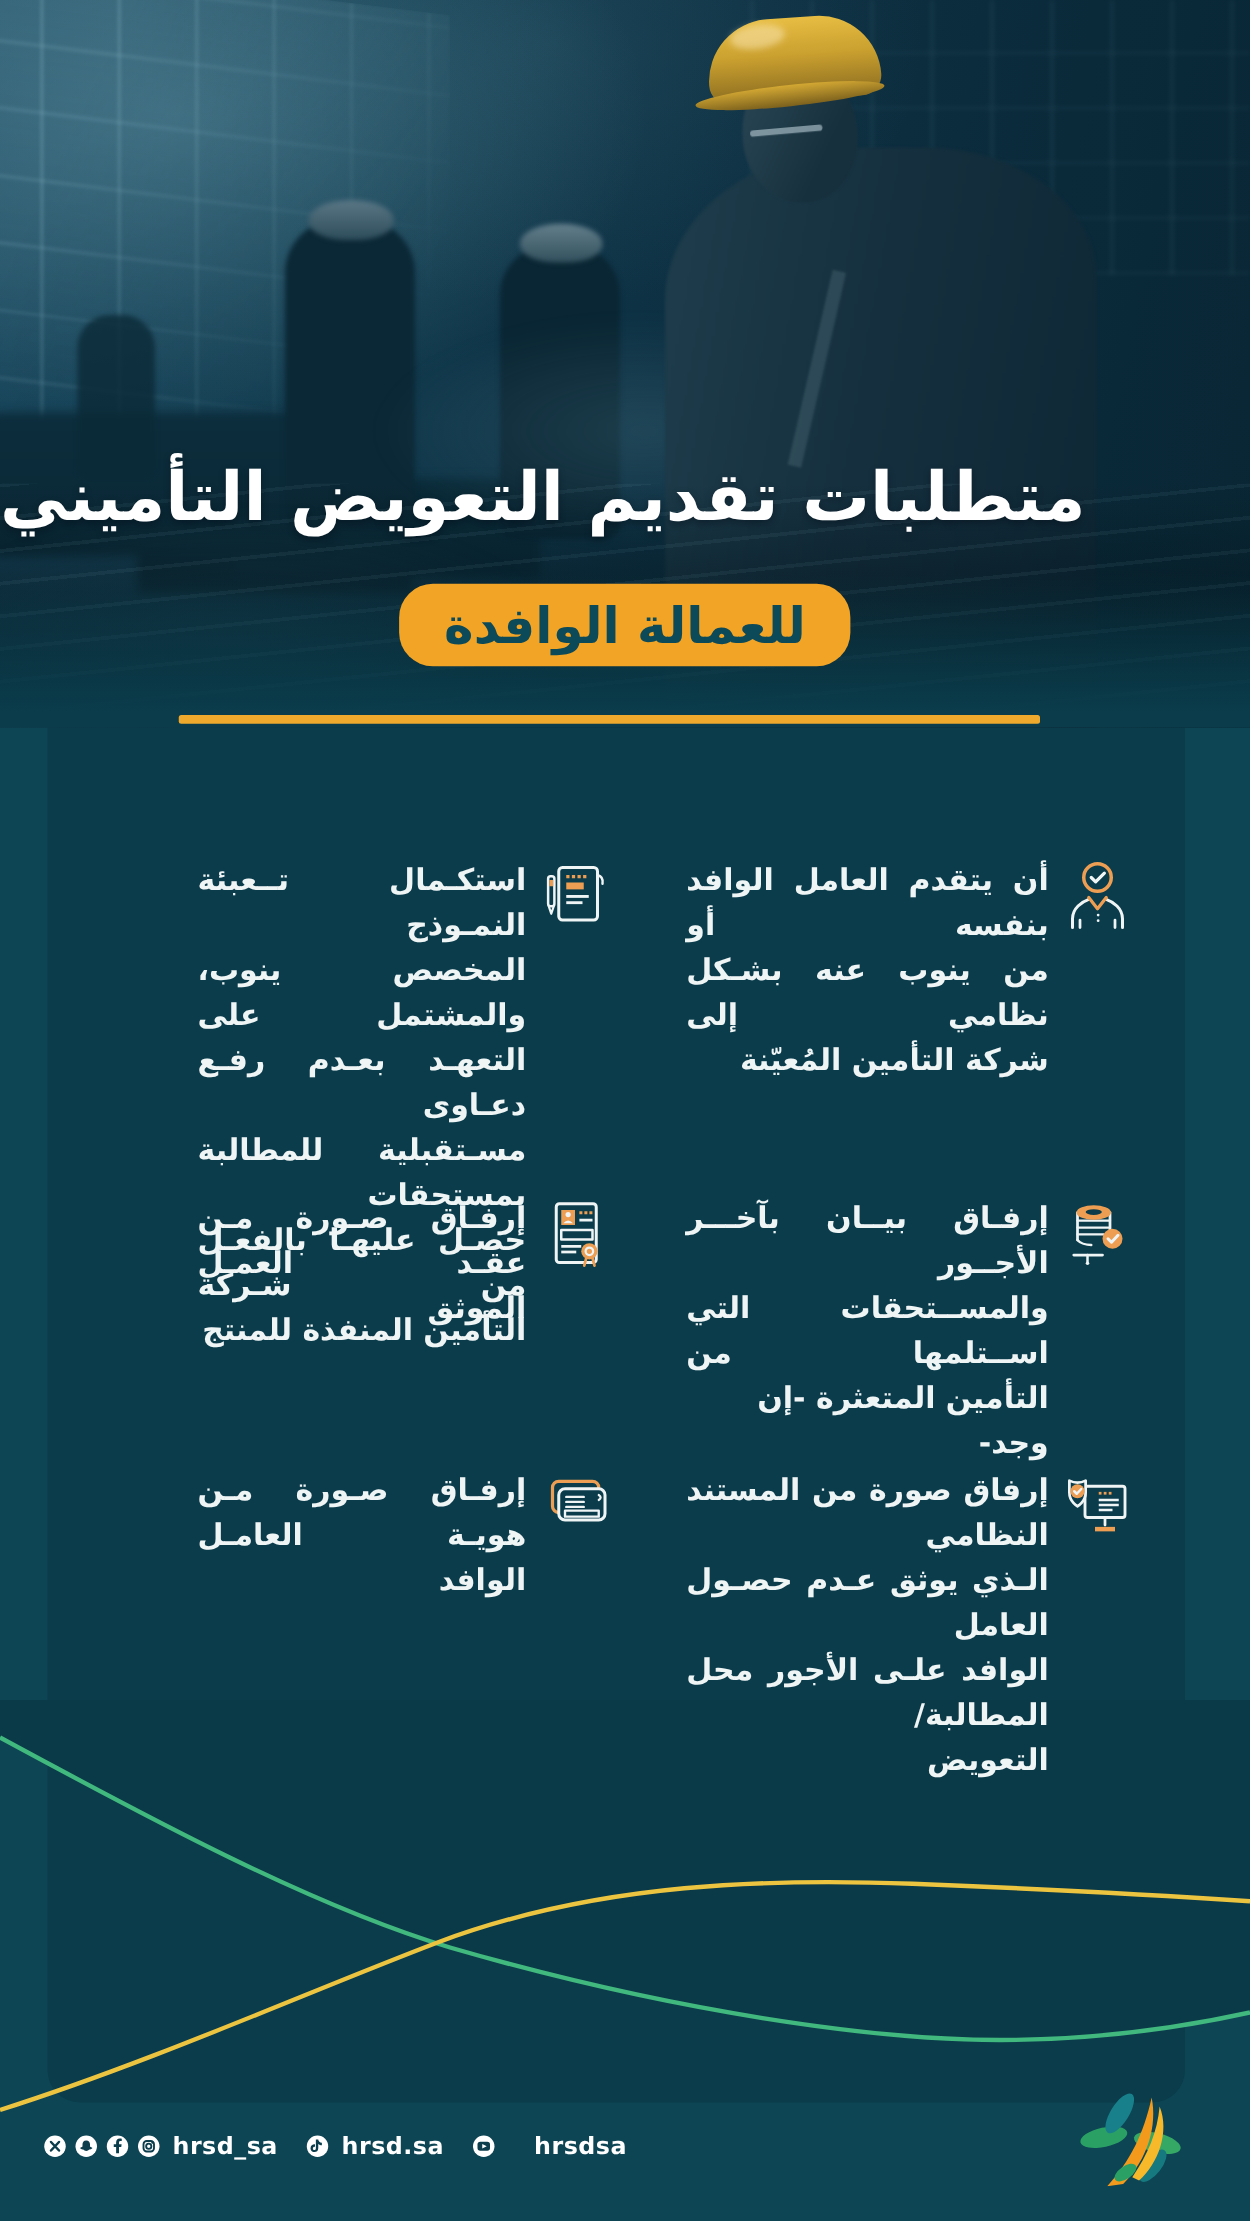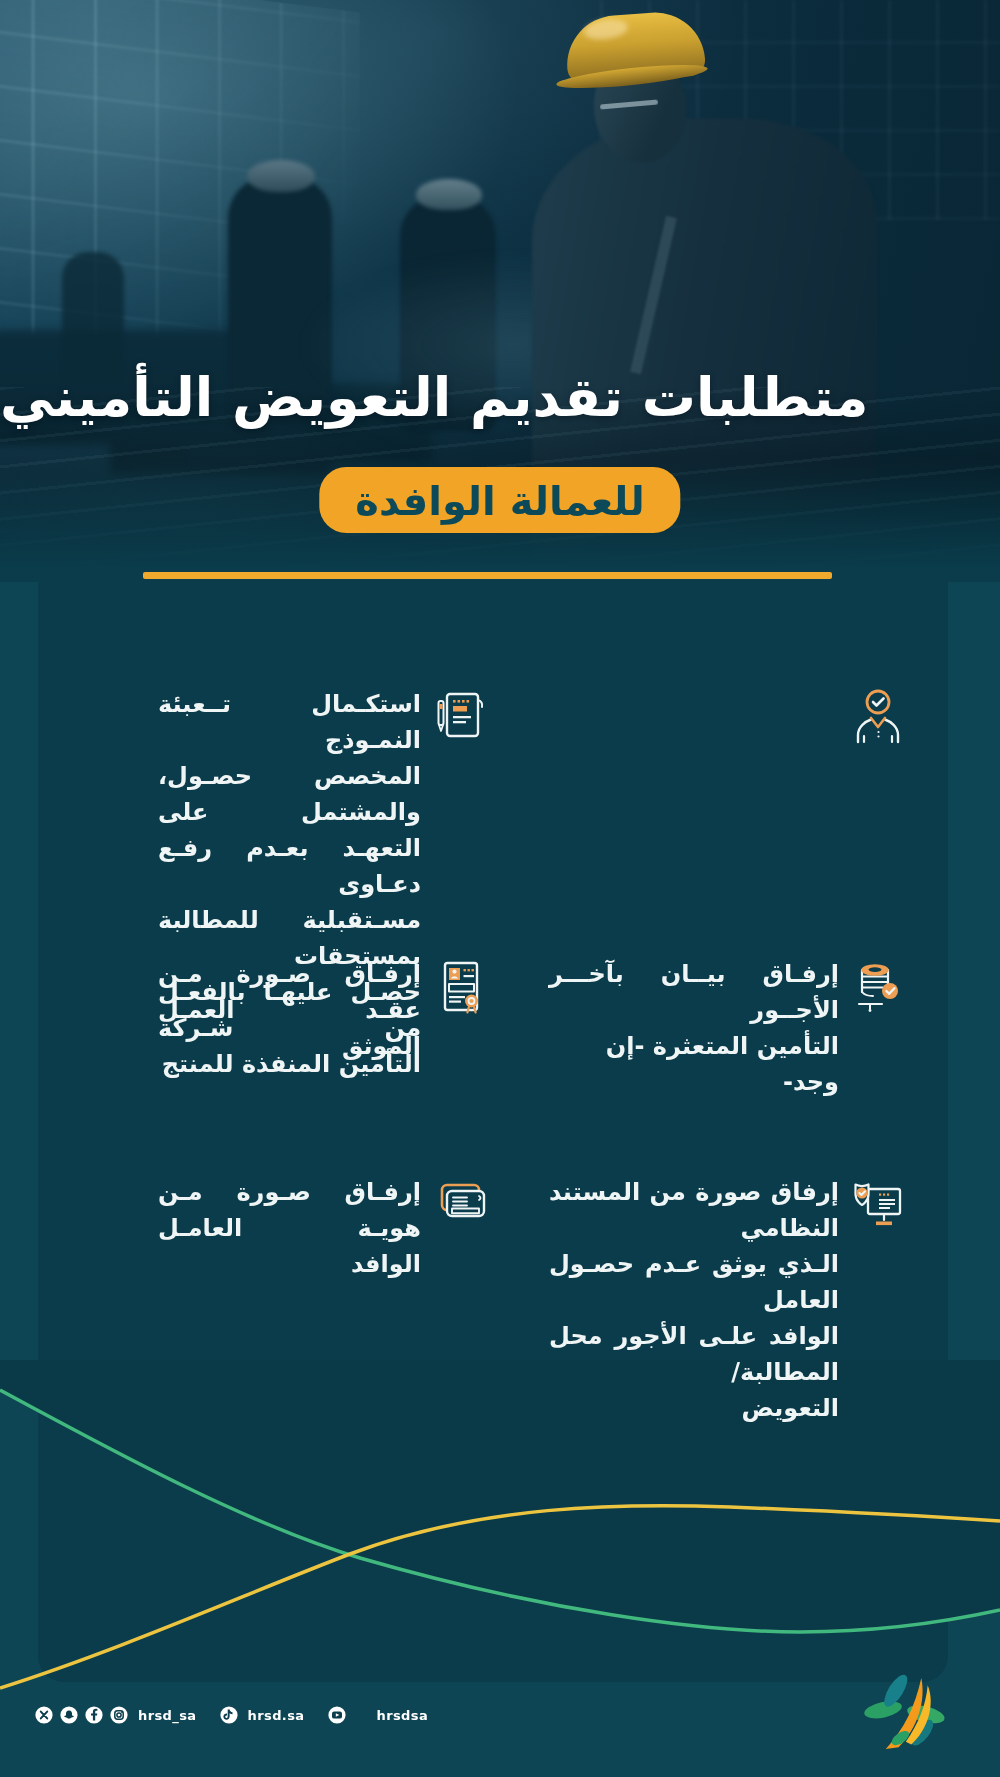--- a/index.html
+++ b/index.html
@@ -87,21 +87,21 @@
   .item-text{flex:1;direction:rtl;color:#EFF4F5;font-size:24px;font-weight:600;
     line-height:36px;letter-spacing:0;}
   .item-text .line{text-align:right;margin-left:44px;}
   .item-text .line:not(:last-child){text-align:justify;text-align-last:justify;}
 
   
   .decor{position:absolute;left:0;top:1360px;width:1000px;height:417px;z-index:2;pointer-events:none;}
 
   
   .social{position:absolute;left:35px;top:1706px;z-index:4;display:flex;align-items:center;gap:7px;}
-  .social .label{color:#ffffff;font-size:13px;font-weight:700;letter-spacing:.4px;
+  .social .label{color:#ffffff;font-size:19px;font-weight:700;letter-spacing:.4px;
     font-family:"DejaVu Sans",sans-serif;margin-left:3px;margin-right:16px;}
   .social .label:last-child{margin-right:0;margin-left:24px;}
   .sicon{width:18px;height:18px;display:block;}
   .logo{position:absolute;right:50px;bottom:28px;width:92px;height:82px;z-index:4;}
 </style>
 </head>
 <body>
 
 <div class="page">
 
@@ -140,20 +140,25 @@
           <circle cx="27" cy="14" r="11" stroke="#ED9E52" stroke-width="2.8"></circle>
           <path d="M22,14 l3.5,3.5 l7,-7" stroke="#EFF4F5" stroke-width="2.6"></path>
           <path d="M7,54 V47 C7,38.5 14.5,33.5 20,31.5" stroke="#EFF4F5" stroke-width="2.4"></path>
           <path d="M47,54 V47 C47,38.5 39.5,33.5 34,31.5" stroke="#EFF4F5" stroke-width="2.4"></path>
           <path d="M20,30 L27,39 L34,30" stroke="#ED9E52" stroke-width="2.6"></path>
           <path d="M13,48 v6 M41,48 v6" stroke="#EFF4F5" stroke-width="2.2"></path>
           <circle cx="27.5" cy="44" r="1.1" fill="#EFF4F5" stroke="none"></circle>
           <circle cx="27.5" cy="48.5" r="1.1" fill="#EFF4F5" stroke="none"></circle>
         </g>
       </svg>
+      <div class="item-text">
+          <div class="line">أن يتقدم العامل الوافد بنفسه أو</div>
+          <div class="line">من ينوب عنه بشـكل نظامي إلى</div>
+          <div class="line">شركة التأمين المُعيّنة</div>
+        </div>
     </div>
     <div class="item">
       <svg class="icon" viewBox="0 0 54 58">
         <g fill="none" stroke-linecap="round" stroke-linejoin="round">
           <rect x="14" y="6" width="31" height="42" rx="3" stroke="#EFF4F5" stroke-width="2.4"></rect>
           <path d="M45,12 q5,1.5 4,7" stroke="#EFF4F5" stroke-width="2"></path>
           <g fill="#ED9E52" stroke="none">
             <rect x="20" y="12" width="2.6" height="2.6"></rect>
               <rect x="24.5" y="12" width="2.6" height="2.6"></rect>
             <rect x="29" y="12" width="2.6" height="2.6"></rect>
@@ -164,21 +169,21 @@
             <rect x="20" y="28" width="18" height="2.3"></rect>
               <rect x="20" y="33" width="13" height="2.3"></rect>
           </g>
           <rect x="5.5" y="13" width="5" height="24" rx="2" stroke="#EFF4F5" stroke-width="2"></rect>
           <rect x="6.5" y="16" width="3" height="5" fill="#ED9E52" stroke="none"></rect>
           <path d="M6,37 l2,6 l2,-6" stroke="#EFF4F5" stroke-width="1.8"></path>
         </g>
       </svg>
       <div class="item-text">
           <div class="line">استكـمال تــعبئة النمـوذج</div>
-          <div class="line">المخصص حصـول، والمشتمل على</div>
+          <div class="line">المخصص ينوب، والمشتمل على</div>
           <div class="line">التعهـد بعـدم رفـع دعـاوى</div>
           <div class="line">مسـتقبلية للمطالبة بمستحقات</div>
           <div class="line">حصـل عليهـا بالفعـل من شـركة</div>
           <div class="line">التأمين المنفذة للمنتج</div>
         </div>
     </div>
   </div>
 
   <div class="row row2">
     <div class="item">
@@ -192,20 +197,21 @@
           <ellipse cx="24" cy="11.6" rx="6.5" ry="2.3" fill="#0A3C4B" stroke="none"></ellipse>
           <circle cx="39" cy="33" r="8" fill="#ED9E52" stroke="none"></circle>
           <path d="M35.4,33 l2.8,2.8 l5.2,-5.6" stroke="#EFF4F5" stroke-width="2.4"></path>
           <path d="M8,46 H31" stroke="#EFF4F5" stroke-width="2.2"></path>
           <path d="M19,46 v5" stroke="#EFF4F5" stroke-width="2"></path>
           <circle cx="19" cy="52.5" r="1.4" fill="#EFF4F5" stroke="none"></circle>
         </g>
       </svg>
       <div class="item-text">
           <div class="line">إرفـاق بيــان بآخـــر الأجــور</div>
+          <div class="line">والمســتحقات التي اســتلمها من</div>
           <div class="line">التأمين المتعثرة -إن وجد-</div>
         </div>
     </div>
     <div class="item">
       <svg class="icon" viewBox="0 0 54 58">
         <g fill="none" stroke-linecap="round" stroke-linejoin="round">
           <rect x="12" y="5" width="32" height="47" rx="2.5" stroke="#EFF4F5" stroke-width="2.4"></rect>
           <rect x="16" y="10" width="11" height="12" fill="#ED9E52" stroke="none"></rect>
           <circle cx="21.5" cy="13.6" r="2.1" fill="#EFF4F5" stroke="none"></circle>
           <path d="M17.6,20.6 q3.9,-4.6 7.8,0 Z" fill="#EFF4F5" stroke="none"></path>

